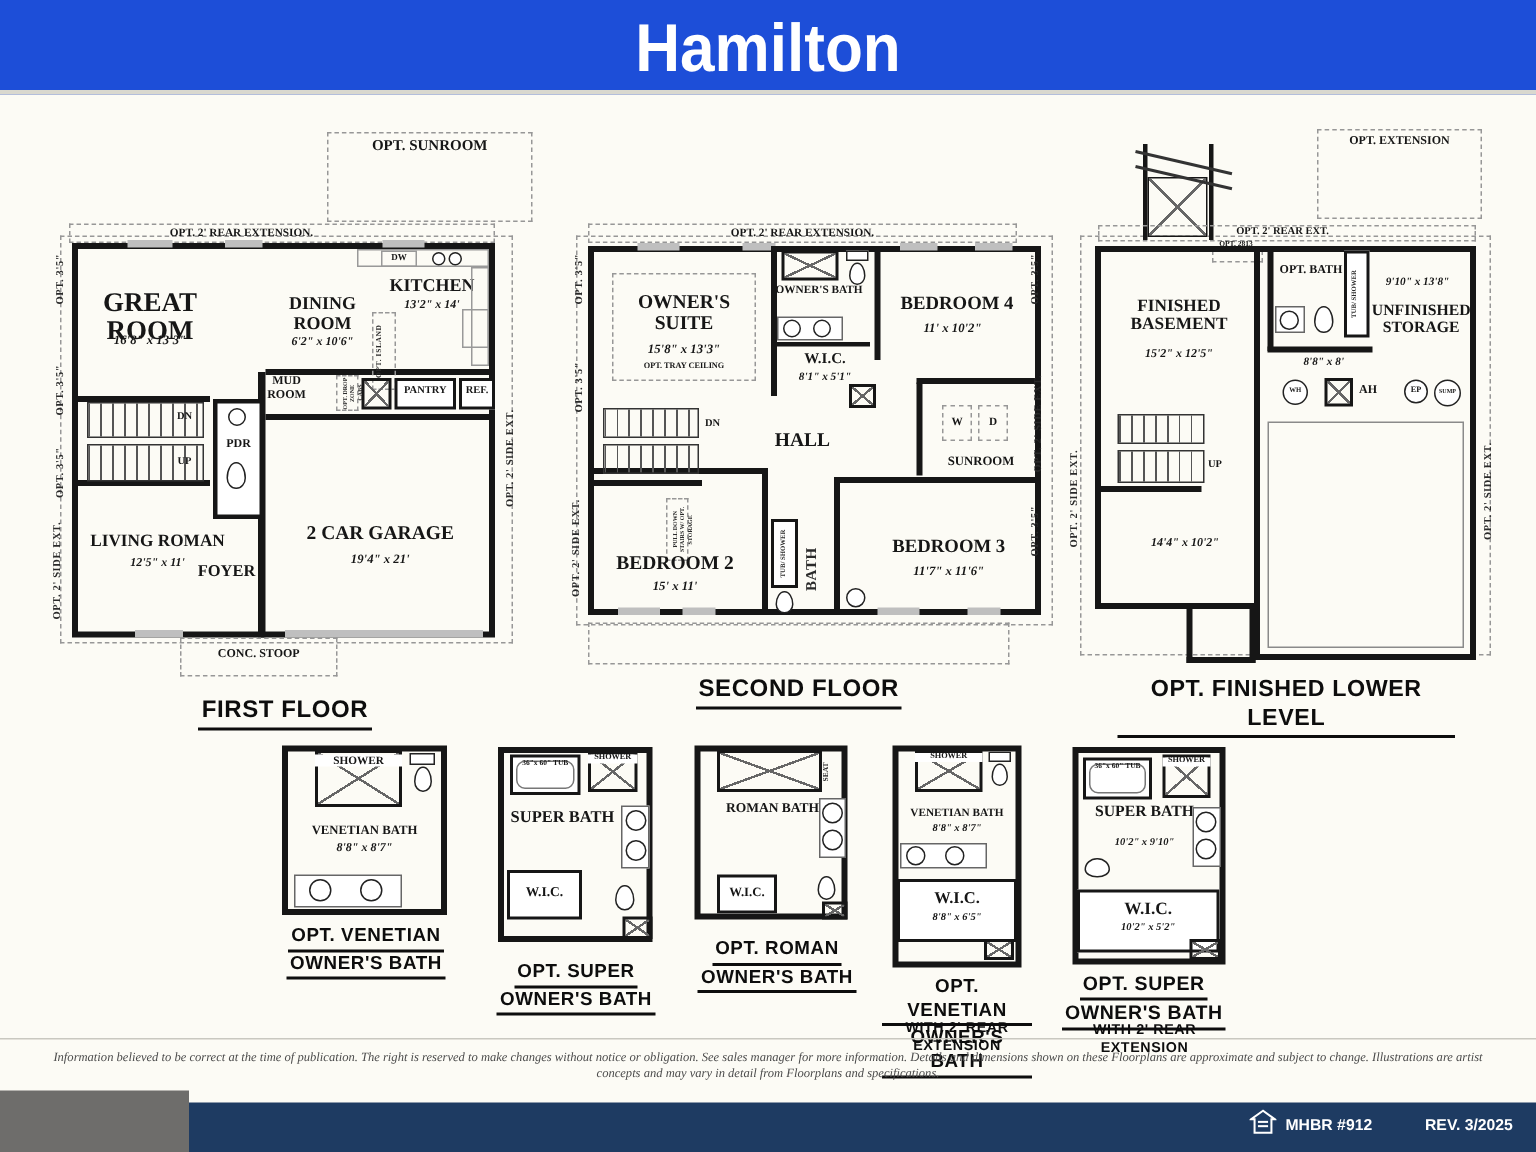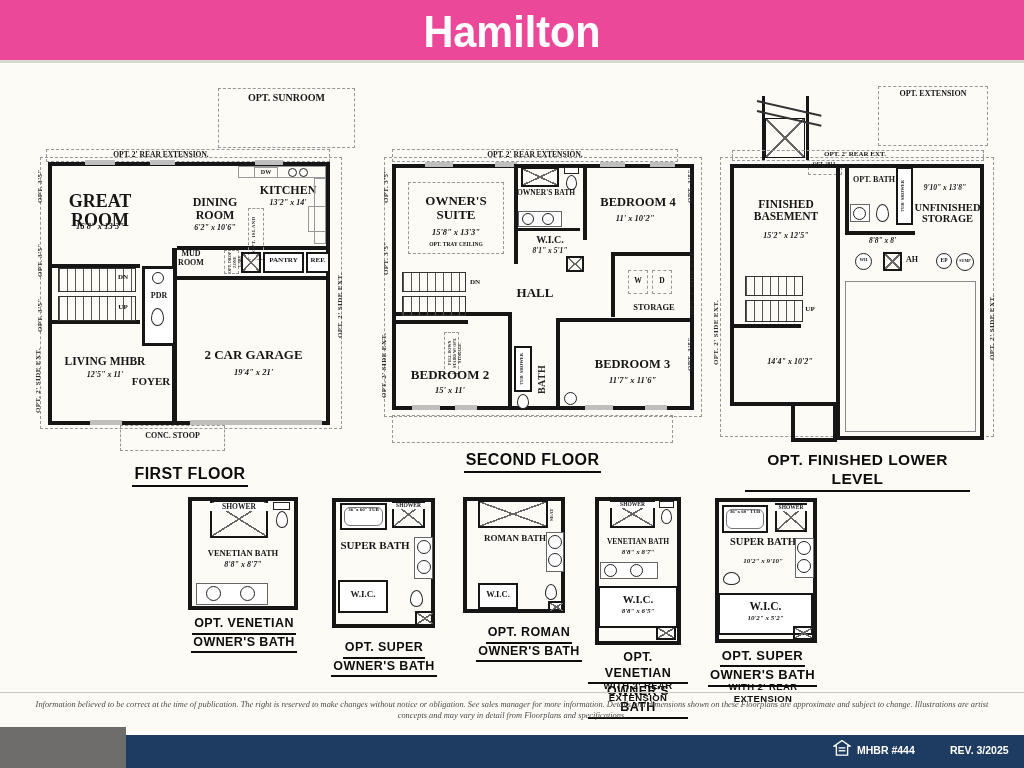--- a/index.html
+++ b/index.html
@@ -1,18 +1,18 @@
 <!DOCTYPE html>
 <html><head>
 <meta charset="utf-8">
 <style>
 *{margin:0;padding:0;box-sizing:border-box}
 html,body{width:1024px;height:768px;background:#fcfbf5;overflow:hidden}
 #page{position:relative;width:1024px;height:768px;font-family:"Liberation Serif",serif;color:#161616}
-.header{position:absolute;left:0;top:0;width:1024px;height:63px;background:#ec4899;border-bottom:3px solid #d9d8cf}
+.header{position:absolute;left:0;top:0;width:1024px;height:63px;background:#1d4ed8;border-bottom:3px solid #d9d8cf}
 .htitle{position:absolute;left:0;top:6px;width:100%;text-align:center;color:#fff;
   font-family:"Liberation Sans",sans-serif;font-weight:bold;font-size:45px;letter-spacing:0;
   transform:scaleX(.92)}
 .outline{position:absolute;border:4px solid #161616;background:transparent}
 .box{position:absolute;border:2px solid #161616;background:#fff}
 .thinbox{position:absolute;border:1px solid #999}
 .wall{position:absolute;background:#161616}
 .dash{position:absolute;border:1px dashed #979797}
 .lbl{position:absolute;font-weight:bold;text-align:center;line-height:1.08;color:#161616;font-family:"Liberation Serif",serif}
 .dims{font-style:italic}
@@ -96,21 +96,21 @@
 
     <div class="lbl" style="left:169px;top:250px;width:44px;font-size:8px">MUD ROOM</div>
     <div class="dash" style="left:224px;top:250px;width:15px;height:24px"></div>
     <div class="vlbl" style="left:227px;top:251px;height:22px;font-size:4px;letter-spacing:0">OPT. DROP ZONE CABS</div>
     <div class="xbox" style="left:241px;top:252px;width:20px;height:21px"></div>
     <div class="box" style="left:263px;top:252px;width:41px;height:21px"></div>
     <div class="lbl" style="left:263px;top:257px;width:41px;font-size:7px">PANTRY</div>
     <div class="box" style="left:306px;top:252px;width:24px;height:21px"></div>
     <div class="lbl" style="left:306px;top:257px;width:24px;font-size:7px">REF.</div>
 
-    <div class="lbl" style="left:50px;top:355px;width:110px;font-size:11.5px">LIVING MHBR</div>
+    <div class="lbl" style="left:50px;top:355px;width:110px;font-size:11.5px">LIVING ROMAN</div>
     <div class="lbl dims" style="left:50px;top:371px;width:110px;font-size:8px">12'5" x 11'</div>
     <div class="lbl" style="left:122px;top:376px;width:58px;font-size:11px">FOYER</div>
     <div class="lbl" style="left:196px;top:348px;width:115px;font-size:13px">2 CAR GARAGE</div>
     <div class="lbl dims" style="left:196px;top:368px;width:115px;font-size:8.5px">19'4" x 21'</div>
     <div class="dash" style="left:120px;top:425px;width:105px;height:26px"></div>
     <div class="lbl" style="left:120px;top:432px;width:105px;font-size:8px">CONC. STOOP</div>
 
     <div class="vlbl" style="left:36px;top:166px;height:40px">OPT. 3'5"</div>
     <div class="vlbl" style="left:36px;top:240px;height:40px">OPT. 3'5"</div>
     <div class="vlbl" style="left:36px;top:295px;height:40px">OPT. 3'5"</div>
@@ -161,21 +161,21 @@
 
     <div class="lbl" style="left:515px;top:235px;width:70px;font-size:10px">W.I.C.</div>
     <div class="lbl dims" style="left:515px;top:247px;width:70px;font-size:7.5px">8'1" x 5'1"</div>
     <div class="xbox" style="left:566px;top:256px;width:18px;height:16px"></div>
     <div class="lbl" style="left:588px;top:196px;width:100px;font-size:12.5px">BEDROOM 4</div>
     <div class="lbl dims" style="left:585px;top:214px;width:100px;font-size:8.5px">11' x 10'2"</div>
     <div class="dash" style="left:628px;top:270px;width:20px;height:24px"></div>
     <div class="dash" style="left:652px;top:270px;width:20px;height:24px"></div>
     <div class="lbl" style="left:628px;top:277px;width:20px;font-size:7.5px">W</div>
     <div class="lbl" style="left:652px;top:277px;width:20px;font-size:7.5px">D</div>
-    <div class="lbl" style="left:614px;top:303px;width:80px;font-size:8.5px">STORAGE</div>
+    <div class="lbl" style="left:614px;top:303px;width:80px;font-size:8.5px">SUNROOM</div>
 
     <div class="lbl" style="left:500px;top:286px;width:70px;font-size:13px">HALL</div>
     <div class="stairs" style="left:402px;top:272px;width:64px;height:20px"></div>
     <div class="stairs" style="left:402px;top:296px;width:64px;height:20px"></div>
     <div class="lbl" style="left:464px;top:279px;width:22px;font-size:7px">DN</div>
 
     <div class="dash" style="left:444px;top:332px;width:15px;height:42px"></div>
     <div class="vlbl" style="left:447px;top:334px;height:38px;font-size:4px;letter-spacing:0">PULL DOWN STAIRS W/ OPT. STORAGE</div>
     <div class="lbl" style="left:400px;top:368px;width:100px;font-size:13px">BEDROOM 2</div>
     <div class="lbl dims" style="left:400px;top:386px;width:100px;font-size:8.5px">15' x 11'</div>
@@ -297,21 +297,21 @@
     <div class="xbox" style="left:478px;top:500px;width:70px;height:28px"></div>
     <div class="vlbl" style="left:549px;top:503px;height:24px;font-size:5px;letter-spacing:0">SEAT</div>
     <div class="lbl" style="left:470px;top:534px;width:90px;font-size:9px">ROMAN BATH</div>
     <div class="vanity" style="left:546px;top:532px;width:18px;height:40px"></div>
     <div class="sink" style="left:548px;top:535px;width:14px;height:14px"></div>
     <div class="sink" style="left:548px;top:553px;width:14px;height:14px"></div>
     <div class="box" style="left:478px;top:583px;width:40px;height:26px"></div>
     <div class="lbl" style="left:478px;top:590px;width:40px;font-size:8.5px">W.I.C.</div>
     <div class="toilet" style="left:545px;top:584px;width:12px;height:16px"></div>
     <div class="xbox" style="left:548px;top:601px;width:17px;height:12px"></div>
-    <div class="cap" style="left:470px;top:625px;width:118px;font-size:12.5px">
+    <div class="cap" style="left:459px;top:625px;width:118px;font-size:12.5px">
       <div><span class="u">OPT. ROMAN</span></div>
       <div><span class="u">OWNER'S BATH</span></div>
     </div>
   </div>
 
   <div>
     <div class="outline" style="left:595px;top:497px;width:86px;height:148px"></div>
     <div class="xbox" style="left:610px;top:500px;width:45px;height:28px"></div>
     <div class="lbl" style="left:610px;top:502px;width:45px;font-size:5.5px;background:#fff">SHOWER</div>
     <div class="tank" style="left:659px;top:501px;width:15px;height:7px"></div>
@@ -363,16 +363,16 @@
     
     
     
     
   </div>
   <svg style="position:absolute;left:833px;top:739px" width="18" height="18" viewBox="0 0 24 24">
     <path d="M12 2L1.5 9.5h3v12h15v-12h3Z" fill="none" stroke="#fff" stroke-width="1.8"></path>
     <rect x="7.5" y="11" width="9" height="1.8" fill="#fff"></rect>
     <rect x="7.5" y="14.8" width="9" height="1.8" fill="#fff"></rect>
   </svg>
-  <div class="bartext" style="left:857px;top:744px">MHBR #444</div>
+  <div class="bartext" style="left:857px;top:744px">MHBR #912</div>
   <div class="bartext" style="left:950px;top:744px">REV. 3/2025</div>
 
 </div>
 
 </body></html>

